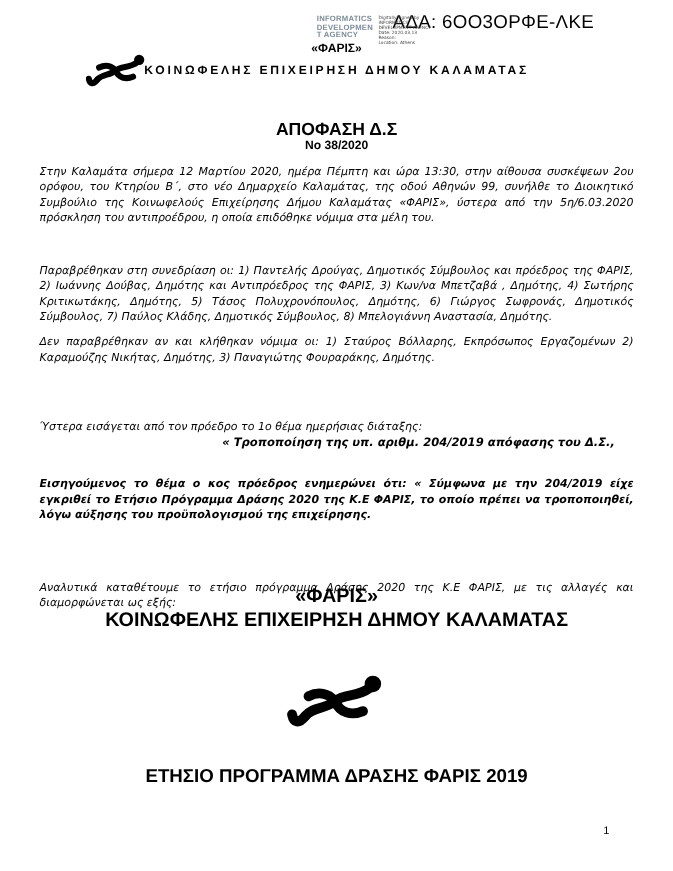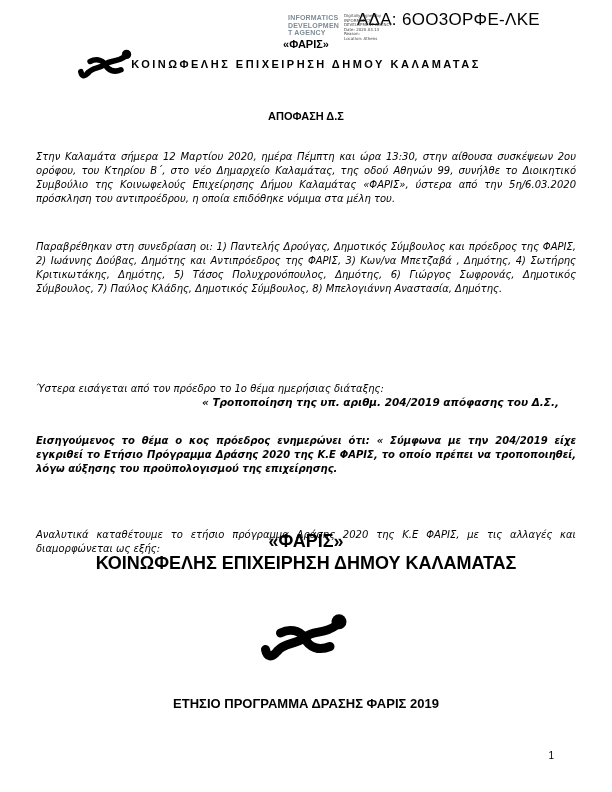--- a/index.html
+++ b/index.html
@@ -36,21 +36,21 @@
     position:absolute;top:58px;left:0;width:100%;
     text-align:center;font-size:11px;font-weight:bold;
     letter-spacing:2.5px;
   }
   .hdr-logo{
     position:absolute;left:78px;top:46px;width:56px;height:42px;
   }
   
   .dec-title{
     position:absolute;top:110px;left:0;width:100%;
-    text-align:center;font-weight:bold;font-size:11px;
+    text-align:center;font-weight:bold;font-size:16px;
   }
   .dec-no{
     position:absolute;top:126px;left:0;width:100%;
     text-align:center;font-weight:bold;font-size:11px;
   }
   
   .para{
     position:absolute;left:36px;width:540px;
     font-family:"DejaVu Sans", sans-serif;
     font-style:italic;
@@ -81,21 +81,21 @@
     position:absolute;top:553px;left:0;width:100%;
     text-align:center;font-weight:bold;font-size:18px;
   }
   .center-logo{
     position:absolute;top:612px;left:50%;
     transform:translateX(-50%);
     width:96px;height:60px;
   }
   .program-title{
     position:absolute;top:696px;left:0;width:100%;
-    text-align:center;font-weight:bold;font-size:13px;
+    text-align:center;font-weight:bold;font-size:17px;
   }
   .page-num{
     position:absolute;top:750px;right:58px;
     font-size:10px;
   }
 </style>
 </head>
 <body>
 
 <div class="page">
@@ -126,23 +126,25 @@
         <path d="M58,34 C64,48 78,52 92,46"></path>
         <path d="M22,52 C14,62 8,60 6,50"></path>
       </g>
       <circle cx="104" cy="13" r="10" fill="#000"></circle>
     </svg>
   </div>
   <div class="hdr-org-short">«ΦΑΡΙΣ»</div>
   <div class="hdr-org-full">ΚΟΙΝΩΦΕΛΗΣ ΕΠΙΧΕΙΡΗΣΗ ΔΗΜΟΥ ΚΑΛΑΜΑΤΑΣ</div>
 
   <div class="dec-title">ΑΠΟΦΑΣΗ Δ.Σ</div>
+  <div class="dec-no">Νο 38/2020</div>
 
   <div class="para p1">Στην Καλαμάτα σήμερα 12 Μαρτίου 2020, ημέρα Πέμπτη και ώρα 13:30, στην αίθουσα συσκέψεων 2ου ορόφου, του Κτηρίου Β΄, στο νέο Δημαρχείο Καλαμάτας, της οδού Αθηνών 99, συνήλθε το Διοικητικό Συμβούλιο της Κοινωφελούς Επιχείρησης Δήμου Καλαμάτας «ΦΑΡΙΣ», ύστερα από την 5η/6.03.2020 πρόσκληση του αντιπροέδρου, η οποία επιδόθηκε νόμιμα στα μέλη του.</div>
   <div class="para p2">Παραβρέθηκαν στη συνεδρίαση οι: 1) Παντελής Δρούγας, Δημοτικός Σύμβουλος και πρόεδρος της ΦΑΡΙΣ, 2) Ιωάννης Δούβας, Δημότης και Αντιπρόεδρος της ΦΑΡΙΣ, 3) Κων/να Μπετζαβά , Δημότης, 4) Σωτήρης Κριτικωτάκης, Δημότης, 5) Τάσος Πολυχρονόπουλος,  Δημότης, 6) Γιώργος Σωφρονάς, Δημοτικός Σύμβουλος, 7) Παύλος Κλάδης, Δημοτικός Σύμβουλος, 8) Μπελογιάννη Αναστασία, Δημότης.</div>
+  <div class="para p3">Δεν παραβρέθηκαν αν και κλήθηκαν νόμιμα οι: 1) Σταύρος Βόλλαρης, Εκπρόσωπος Εργαζομένων  2) Καραμούζης Νικήτας, Δημότης, 3) Παναγιώτης Φουραράκης, Δημότης.</div>
   <div class="para p5">Ύστερα εισάγεται από τον πρόεδρο το 1ο θέμα ημερήσιας διάταξης:</div>
 
   <div class="subject subj1">« Τροποποίηση της υπ. αριθμ. 204/2019 απόφασης του Δ.Σ.,</div>
 
   <div class="para p6">Εισηγούμενος το θέμα ο κος πρόεδρος ενημερώνει ότι: « Σύμφωνα με την 204/2019 είχε εγκριθεί το Ετήσιο Πρόγραμμα Δράσης 2020 της Κ.Ε ΦΑΡΙΣ, το οποίο πρέπει να τροποποιηθεί, λόγω αύξησης του προϋπολογισμού της επιχείρησης.</div>
   <div class="para p7">Αναλυτικά καταθέτουμε το ετήσιο πρόγραμμα Δράσης 2020 της Κ.Ε ΦΑΡΙΣ, με τις αλλαγές και διαμορφώνεται ως εξής:</div>
 
   <div class="big-short">«ΦΑΡΙΣ»</div>
   <div class="big-full">ΚΟΙΝΩΦΕΛΗΣ ΕΠΙΧΕΙΡΗΣΗ ΔΗΜΟΥ ΚΑΛΑΜΑΤΑΣ</div>
 

